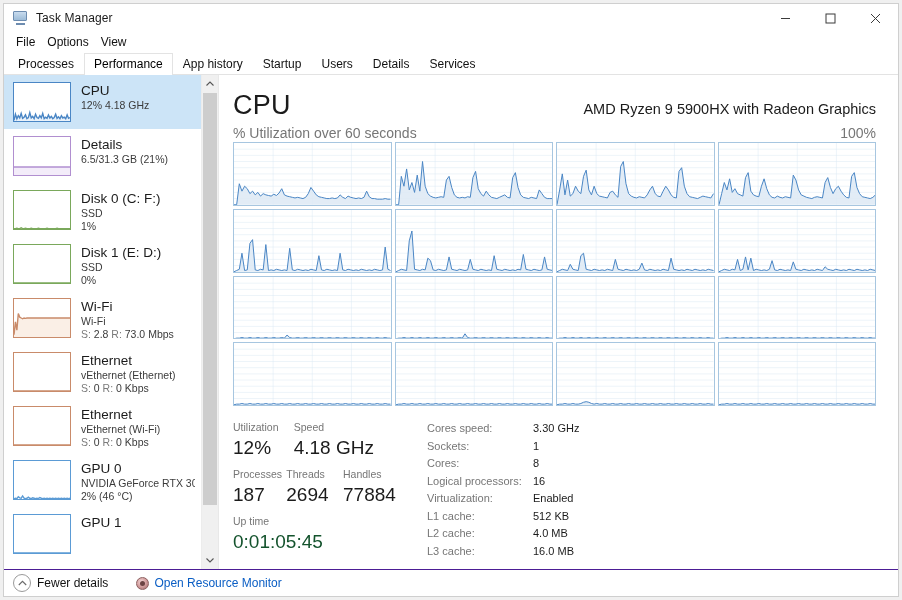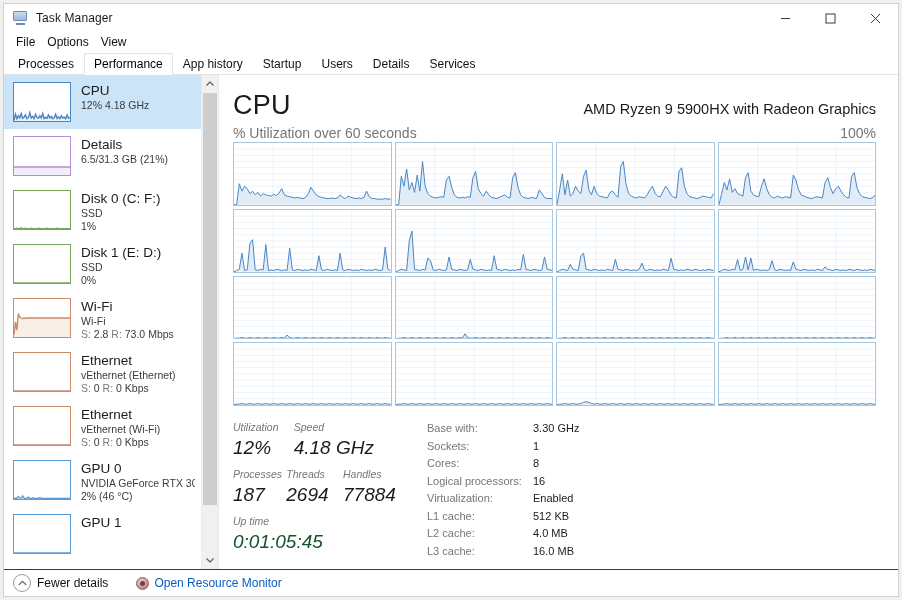--- a/index.html
+++ b/index.html
@@ -281,21 +281,21 @@
     overflow: hidden;
     box-sizing: border-box;
   }
   .cell svg { display: block; width: 100%; height: 100%; }
 
   
   .stats {
     display: flex;
     margin-top: 14px;
   }
-  .stats-left { width: 182px; min-width: 182px; font-style: italic; }
+  .stats-left { width: 182px; min-width: 182px; }
   .stat-row { display: flex; }
   .stat-block { margin-right: 4px; }
   .stat-block.u { width: 58px; }
   .stat-block.s { width: 120px; }
   .stat-block.p { width: 58px; }
   .stat-block.t { width: 62px; }
   .stat-block.h { width: 80px; }
   .stat-lbl {
     font-size: 10.5px;
     color: #767676;
@@ -894,21 +894,21 @@
                 <div class="stat-val">77884</div>
               </div>
             </div>
             <div class="stat-gap"></div>
             <div class="uptime">
               <div class="uptime-lbl">Up time</div>
               <div class="uptime-val">0:01:05:45</div>
             </div>
           </div>
           <div class="stats-right" id="spec-grid">
-              <div class="spec-k">Base with:</div>
+              <div class="spec-k">Cores speed:</div>
               <div class="spec-v">3.30 GHz</div>
               <div class="spec-k">Sockets:</div>
               <div class="spec-v">1</div>
               <div class="spec-k">Cores:</div>
               <div class="spec-v">8</div>
               <div class="spec-k">Logical processors:</div>
               <div class="spec-v">16</div>
               <div class="spec-k">Virtualization:</div>
               <div class="spec-v">Enabled</div>
               <div class="spec-k">L1 cache:</div>

